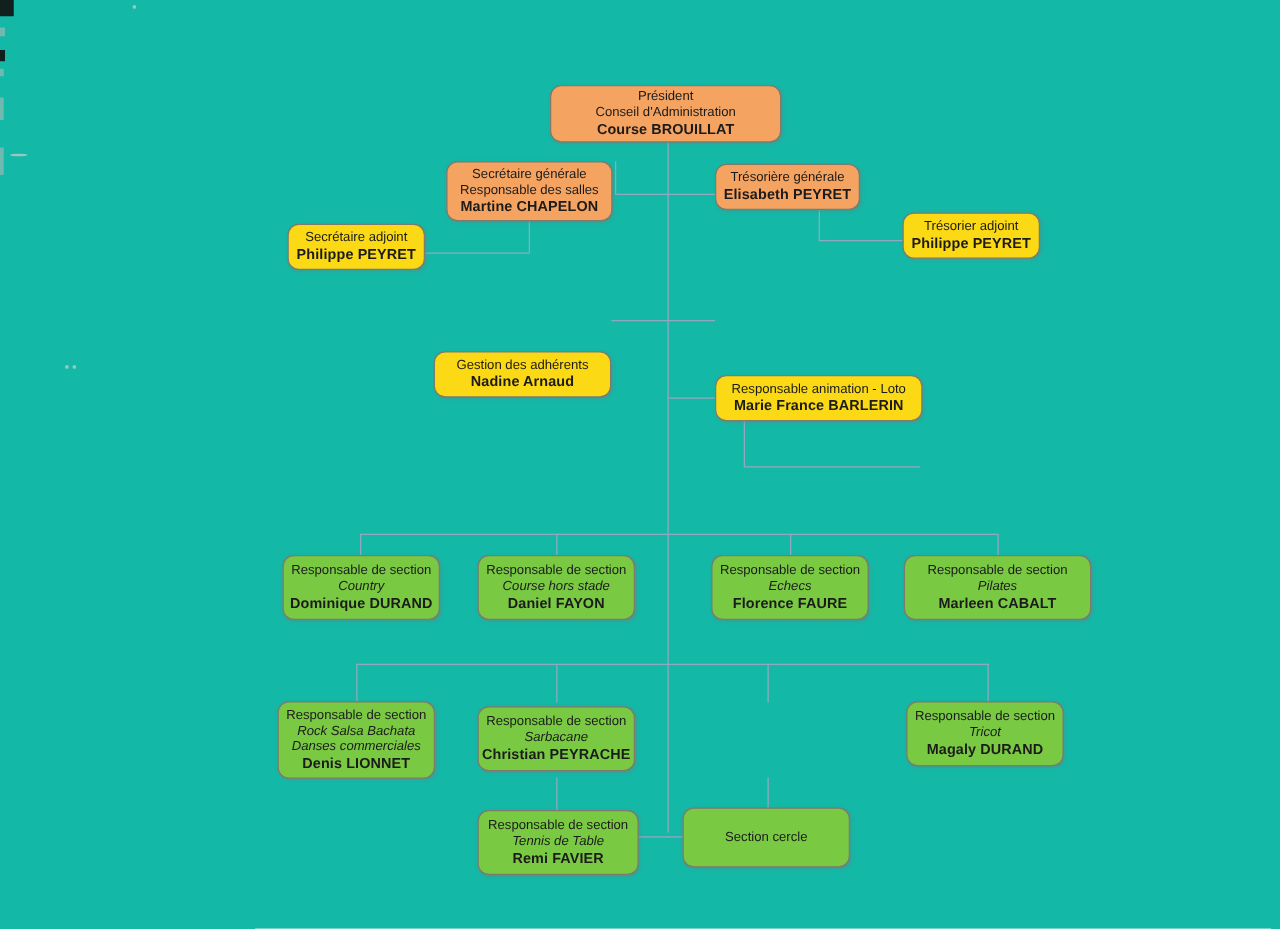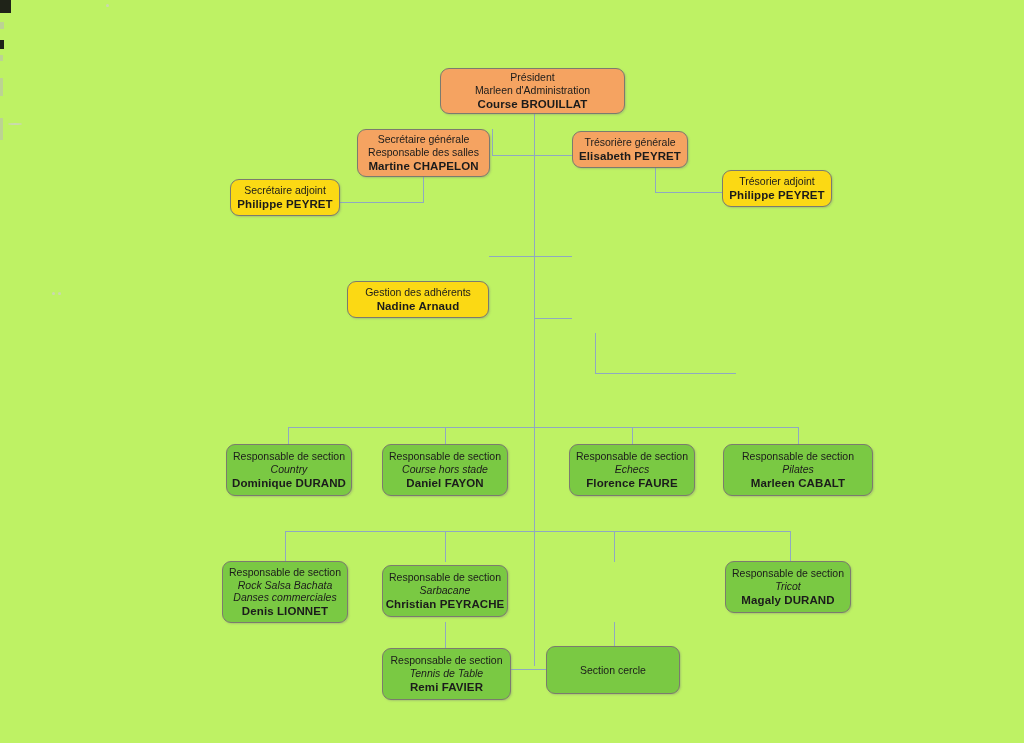--- a/index.html
+++ b/index.html
@@ -8,21 +8,21 @@
     padding: 0;
     background: #ffffff;
   }
   body {
     font-family: "Liberation Sans", sans-serif;
   }
   #chart-root {
     position: relative;
     width: 1024px;
     height: 743px;
-    background: #bef264;
+    background: #14b8a6;
     overflow: hidden;
   }
 
   
   .artifact {
     position: absolute;
     background: #111;
     opacity: .92;
   }
   .artifact.faint { background: #b9b9b9; opacity: .55; }
@@ -117,21 +117,21 @@
   <div class="line v" style="left:614px; top:531px; height:31px;"></div>
   <div class="line v" style="left:790px; top:531px; height:31px;"></div>
 
   <div class="line h" style="left:511px; top:669px; width:24px;"></div>
   <div class="line h" style="left:534px; top:669px; width:12px;"></div>
   <div class="line v" style="left:445px; top:622px; height:26px;"></div>
   <div class="line v" style="left:614px; top:622px; height:26px;"></div>
 
   <div class="node orange" style="left:440px; top:68px; width:185px; height:46px;">
     <span class="ln role">Président</span>
-    <span class="ln role">Marleen d'Administration</span>
+    <span class="ln role">Conseil d'Administration</span>
     <span class="ln pers">Course BROUILLAT</span>
   </div>
 
   <div class="node orange" style="left:357px; top:129px; width:133px; height:48px;">
     <span class="ln role">Secrétaire générale</span>
     <span class="ln role">Responsable des salles</span>
     <span class="ln pers">Martine CHAPELON</span>
   </div>
 
   <div class="node orange" style="left:572px; top:131px; width:116px; height:37px;">
@@ -148,20 +148,24 @@
     <span class="ln role">Trésorier adjoint</span>
     <span class="ln pers">Philippe PEYRET</span>
   </div>
 
   <div class="node yellow" style="left:347px; top:237px; width:142px; height:37px;margin-top:44px;">
     <span class="ln role">Gestion  des adhérents</span>
     <span class="ln pers">Nadine Arnaud</span>
   </div>
 
 
+  <div class="node yellow" style="left:572px; top:300px; width:166px; height:37px;">
+    <span class="ln role">Responsable animation - Loto</span>
+    <span class="ln pers">Marie France BARLERIN</span>
+  </div>
 
 
   <div class="node green" style="left:226px; top:444px; width:126px; height:52px;">
     <span class="ln role">Responsable de section</span>
     <span class="ln sect">Country</span>
     <span class="ln pers">Dominique DURAND</span>
   </div>
 
   <div class="node green" style="left:382px; top:444px; width:126px; height:52px;">
     <span class="ln role">Responsable de section</span>

